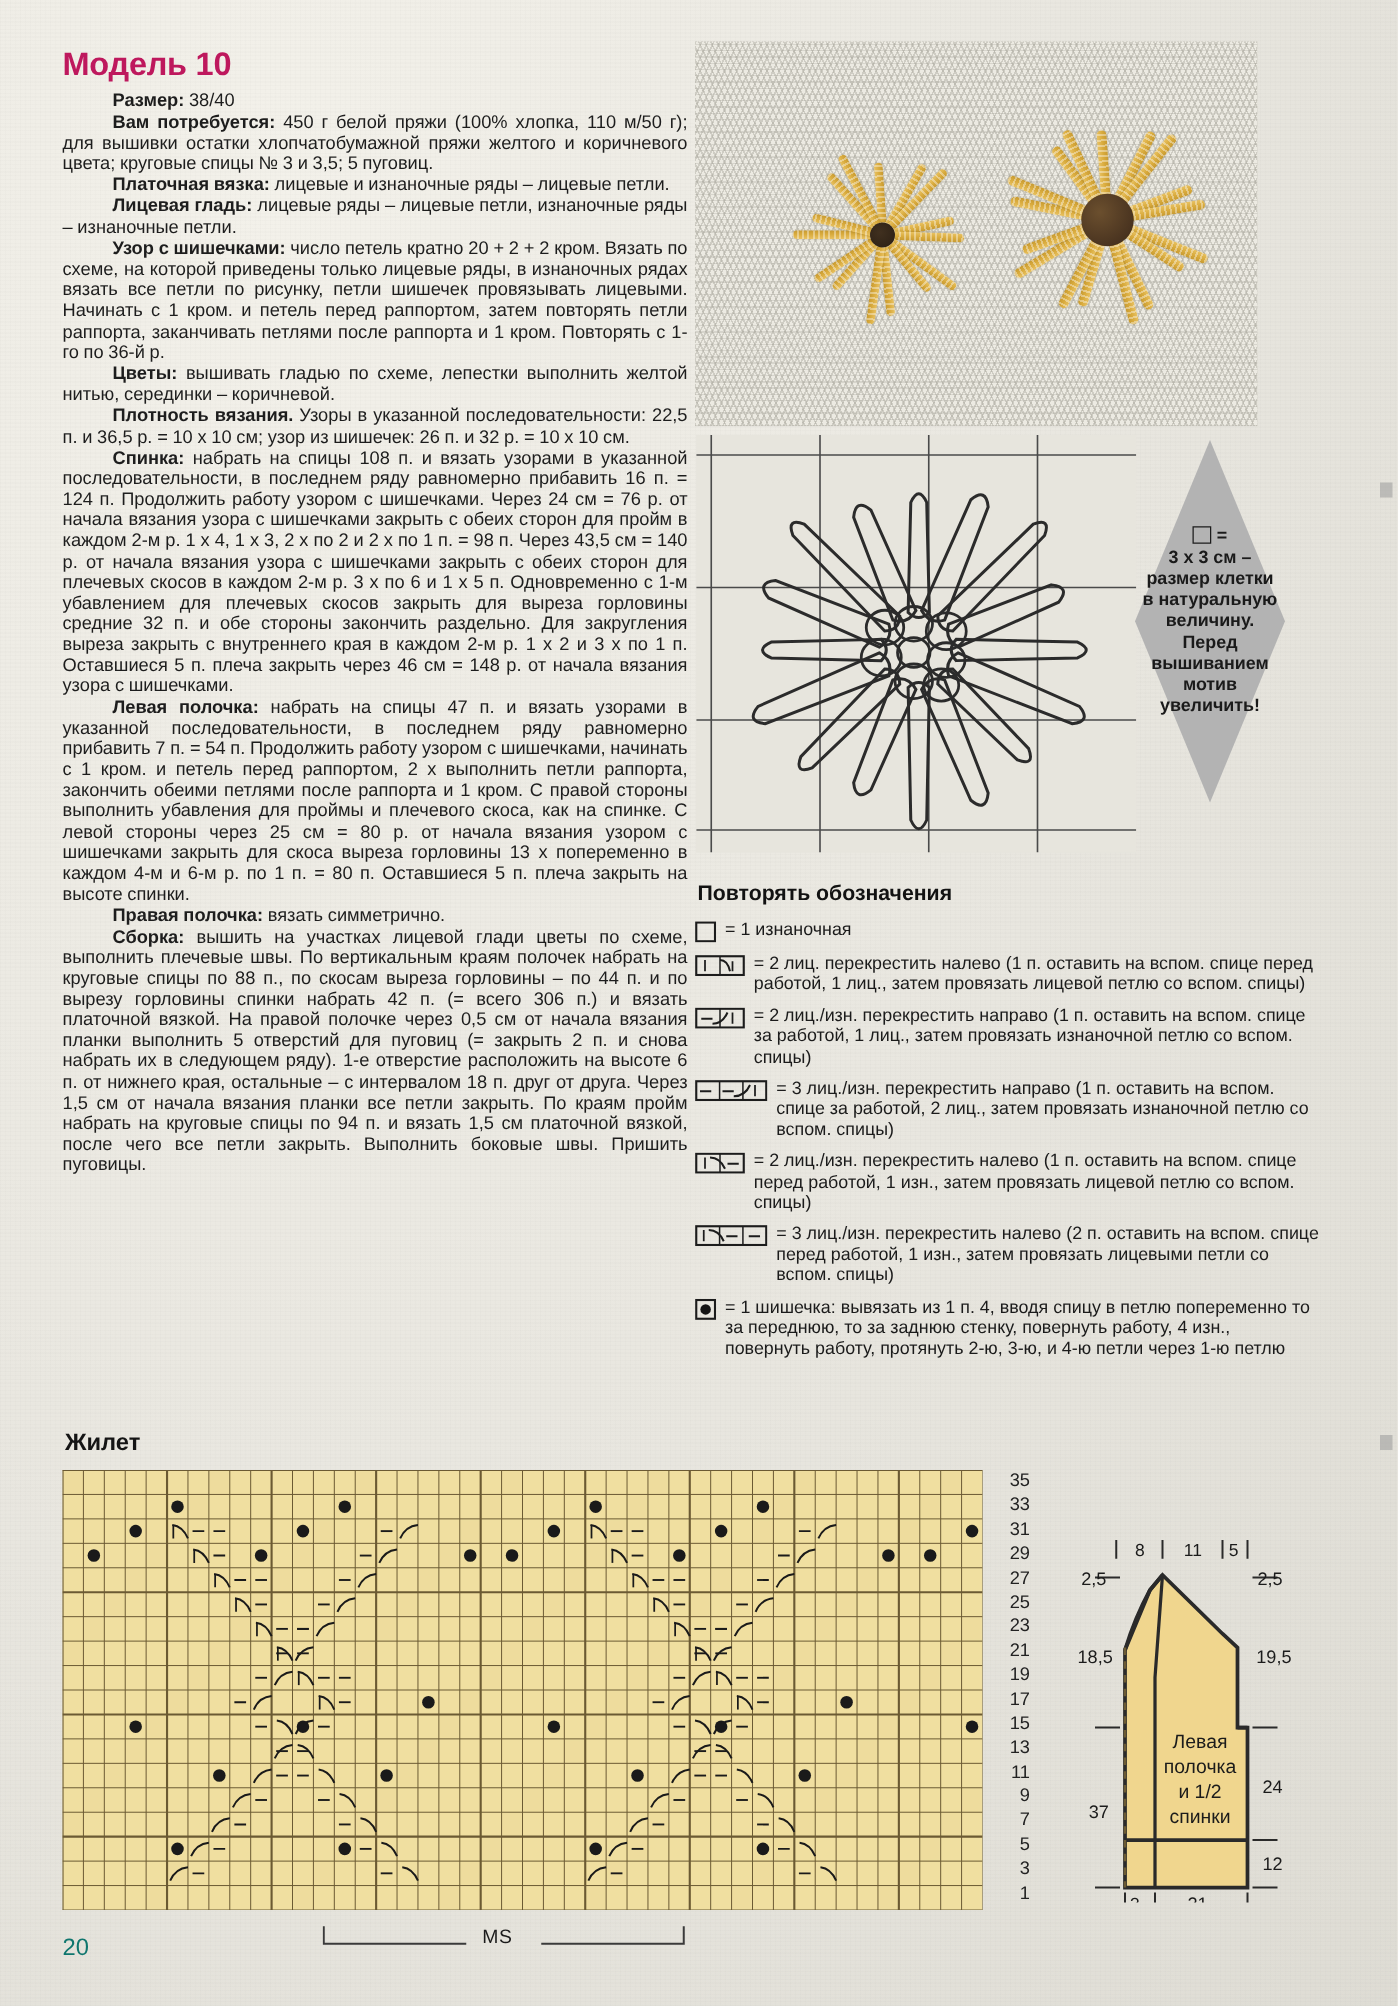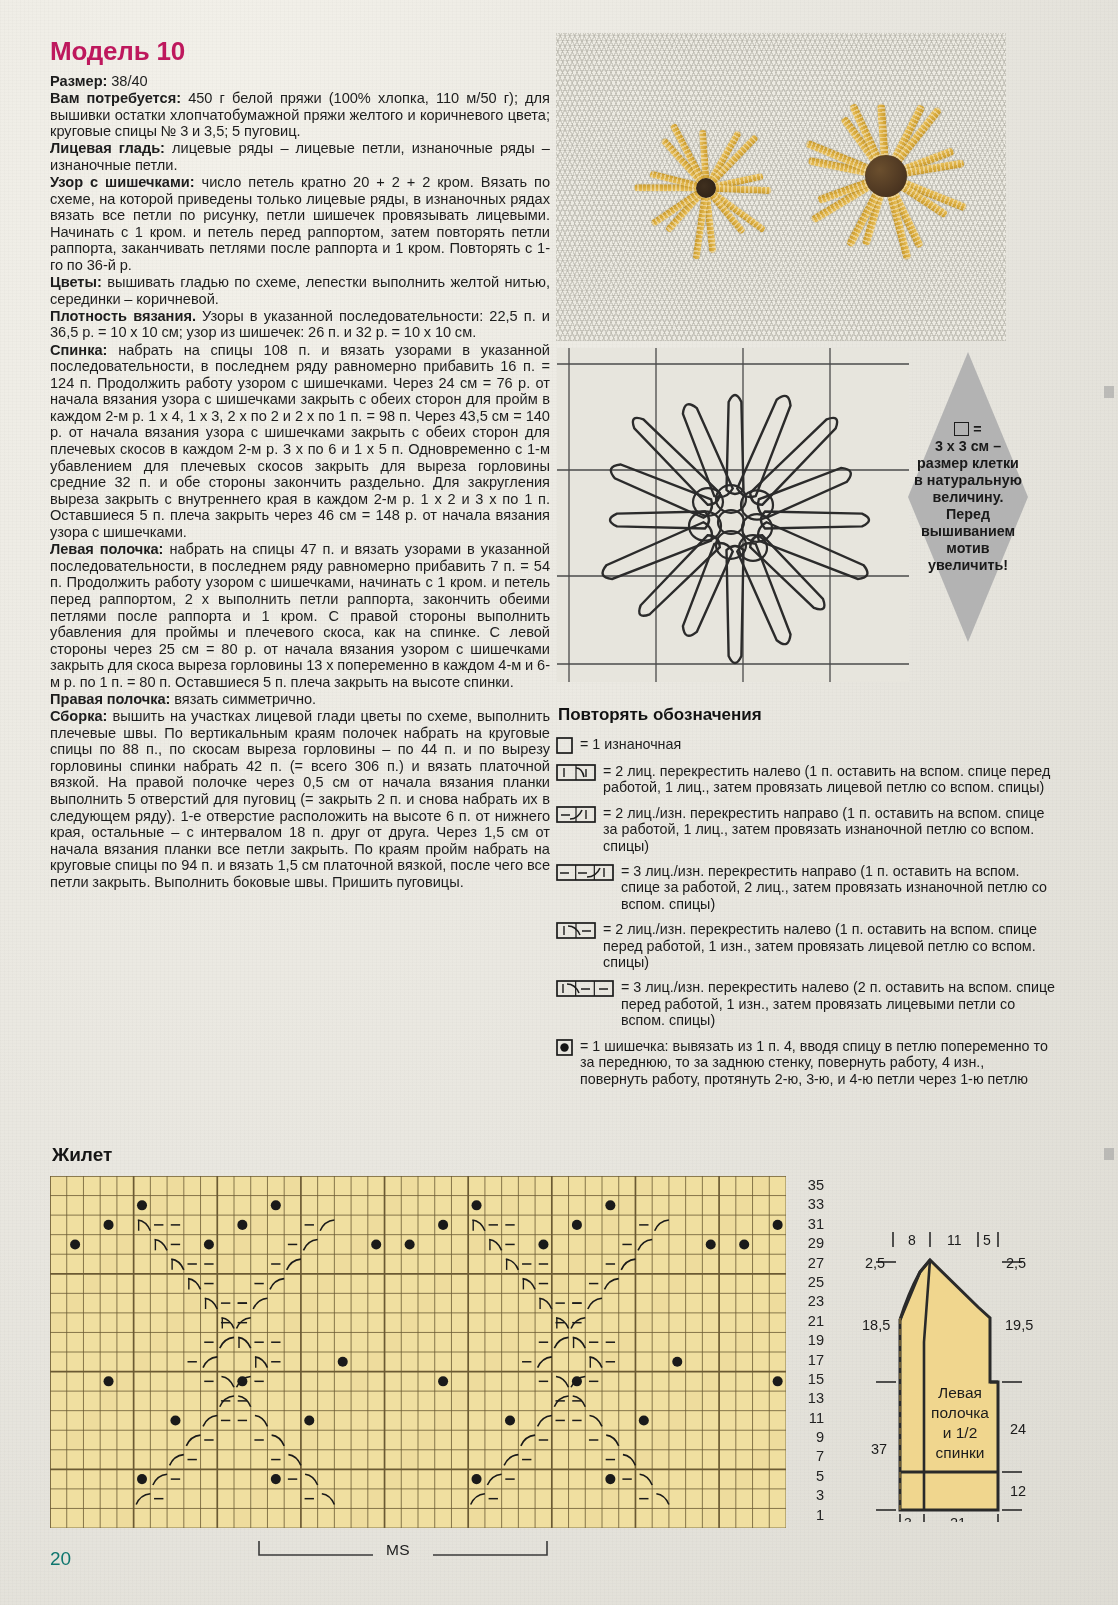--- a/index.html
+++ b/index.html
@@ -36,21 +36,21 @@
   }
   .model-sub {
     font-size:16.5px; font-weight:bold; color:#141414;
     margin:0 0 7px 0;
   }
   .para {
     font-size:14.6px; line-height:16.6px; color:#1d1d1d;
     text-align:justify; margin:0 0 0.5px 0;
     word-spacing:-0.3px;
   }
-  .para b { font-weight:bold; }
+  .para b { font-weight:bold;margin-left:40px; }
 
   
   .photo {
     position:absolute; left:556px; top:33px; width:450px; height:308px;
     background:#dfdcd2;
     overflow:hidden;
   }
   .knit-bg{
     position:absolute; inset:0;
     background:#eceae2;
@@ -170,20 +170,21 @@
 </head>
 <body>
 
 <div class="paper"></div>
 
 <div class="text-col">
   <h1 class="model-title">Модель 10</h1>
   <div id="para-host">
       <p class="para"><b>Размер:</b><span> 38/40</span></p>
       <p class="para"><b>Вам потребуется:</b><span> 450 г белой пряжи (100% хлопка, 110 м/50 г); для вышивки остатки хлопчатобумажной пряжи желтого и коричневого цвета; круговые спицы № 3 и 3,5; 5 пуговиц.</span></p>
+      <p class="para"><b>Платочная вязка:</b><span> лицевые и изнаночные ряды – лицевые петли.</span></p>
       <p class="para"><b>Лицевая гладь:</b><span> лицевые ряды – лицевые петли, изнаночные ряды – изнаночные петли.</span></p>
       <p class="para"><b>Узор с шишечками:</b><span> число петель кратно 20 + 2 + 2 кром. Вязать по схеме, на которой приведены только лицевые ряды, в изнаночных рядах вязать все петли по рисунку, петли шишечек провязывать лицевыми. Начинать с 1 кром. и петель перед раппортом, затем повторять петли раппорта, заканчивать петлями после раппорта и 1 кром. Повторять с 1-го по 36-й р.</span></p>
       <p class="para"><b>Цветы:</b><span> вышивать гладью по схеме, лепестки выполнить желтой нитью, серединки – коричневой.</span></p>
       <p class="para"><b>Плотность вязания.</b><span> Узоры в указанной последовательности: 22,5 п. и 36,5 р. = 10 х 10 см; узор из шишечек: 26 п. и 32 р. = 10 х 10 см.</span></p>
       <p class="para"><b>Спинка:</b><span> набрать на спицы 108 п. и вязать узорами в указанной последовательности, в последнем ряду равномерно прибавить 16 п. = 124 п. Продолжить работу узором с шишечками. Через 24 см = 76 р. от начала вязания узора с шишечками закрыть с обеих сторон для пройм в каждом 2-м р. 1 х 4, 1 х 3, 2 х по 2 и 2 х по 1 п. = 98 п. Через 43,5 см = 140 р. от начала вязания узора с шишечками закрыть с обеих сторон для плечевых скосов в каждом 2-м р. 3 х по 6 и 1 х 5 п. Одновременно с 1-м убавлением для плечевых скосов закрыть для выреза горловины средние 32 п. и обе стороны закончить раздельно. Для закругления выреза закрыть с внутреннего края в каждом 2-м р. 1 х 2 и 3 х по 1 п. Оставшиеся 5 п. плеча закрыть через 46 см = 148 р. от начала вязания узора с шишечками.</span></p>
       <p class="para"><b>Левая полочка:</b><span> набрать на спицы 47 п. и вязать узорами в указанной последовательности, в последнем ряду равномерно прибавить 7 п. = 54 п. Продолжить работу узором с шишечками, начинать с 1 кром. и петель перед раппортом, 2 х выполнить петли раппорта, закончить обеими петлями после раппорта и 1 кром. С правой стороны выполнить убавления для проймы и плечевого скоса, как на спинке. С левой стороны через 25 см = 80 р. от начала вязания узором с шишечками закрыть для скоса выреза горловины 13 х попеременно в каждом 4-м и 6-м р. по 1 п. = 80 п. Оставшиеся 5 п. плеча закрыть на высоте спинки.</span></p>
       <p class="para"><b>Правая полочка:</b><span> вязать симметрично.</span></p>
       <p class="para"><b>Сборка:</b><span> вышить на участках лицевой глади цветы по схеме, выполнить плечевые швы. По вертикальным краям полочек набрать на круговые спицы по 88 п., по скосам выреза горловины – по 44 п. и по вырезу горловины спинки набрать 42 п. (= всего 306 п.) и вязать платочной вязкой. На правой полочке через 0,5 см от начала вязания планки выполнить 5 отверстий для пуговиц (= закрыть 2 п. и снова набрать их в следующем ряду). 1-е отверстие расположить на высоте 6 п. от нижнего края, остальные – с интервалом 18 п. друг от друга. Через 1,5 см от начала вязания планки все петли закрыть. По краям пройм набрать на круговые спицы по 94 п. и вязать 1,5 см платочной вязкой, после чего все петли закрыть. Выполнить боковые швы. Пришить пуговицы.</span></p>
     </div>
 </div>

